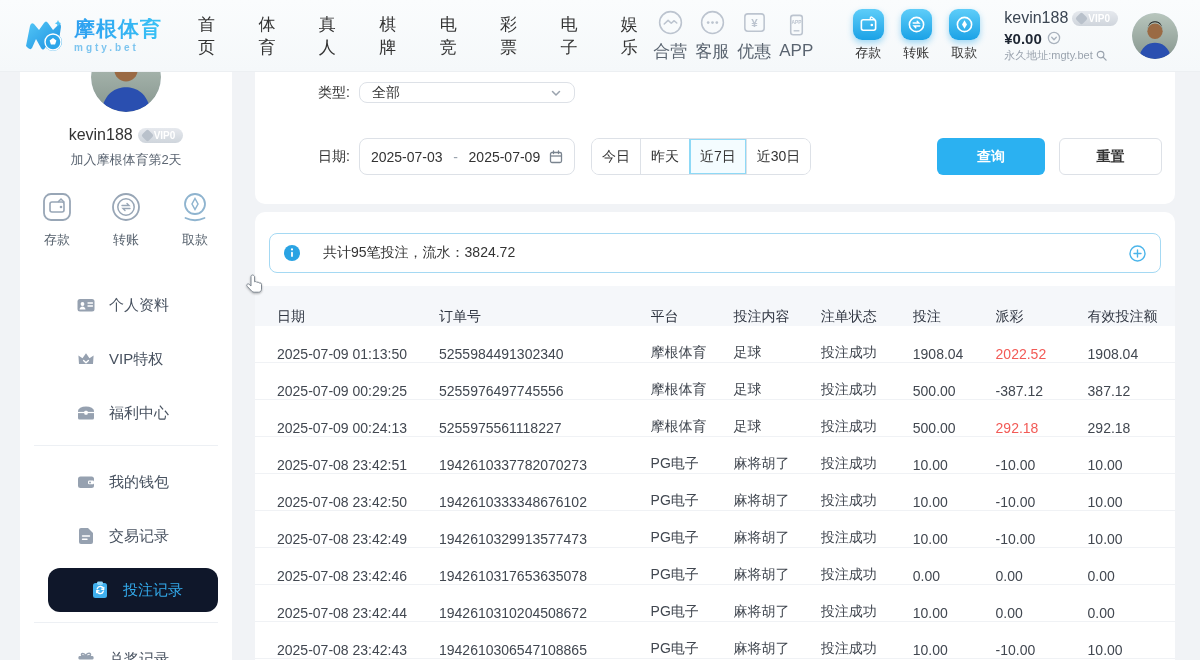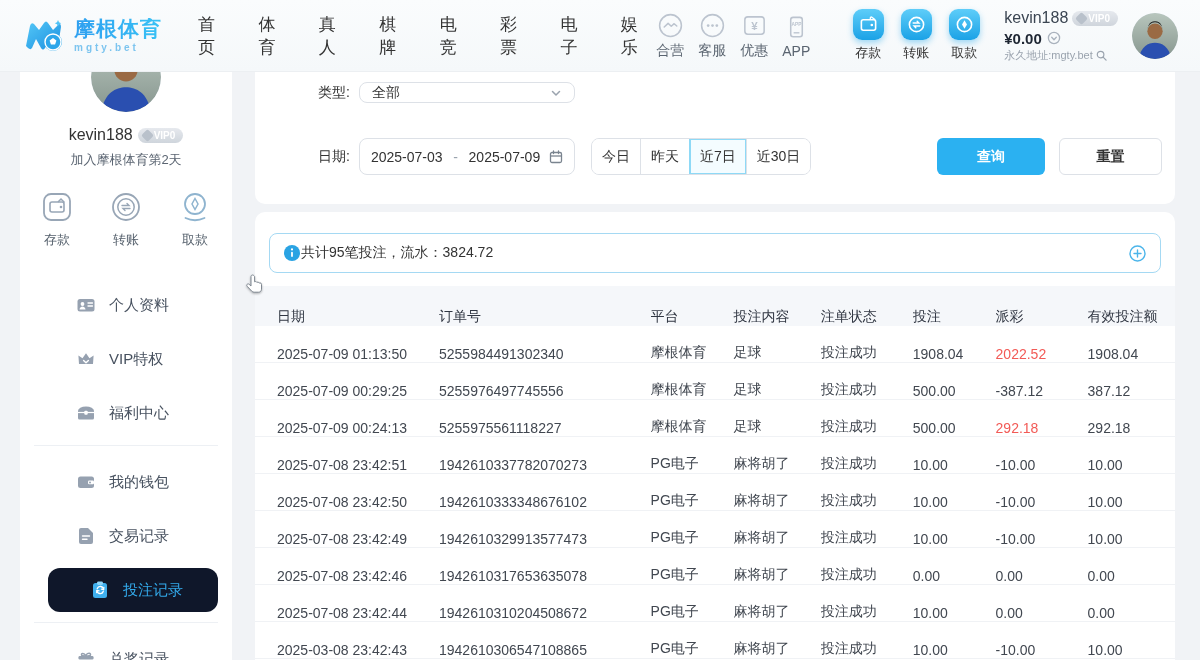--- a/index.html
+++ b/index.html
@@ -23,21 +23,21 @@
   .logo-text-wrap { display:flex; flex-direction:column; line-height:1; }
   .logo-title { font-size:21px; font-weight:bold; letter-spacing:1px;
     background:linear-gradient(90deg,#2e9ff0,#39c2f5);
     -webkit-background-clip:text; background-clip:text; color:transparent; }
   .logo-sub { font-size:10px; color:#7cc4ef; letter-spacing:3px; margin-top:4px; font-weight:bold; }
   .nav-menu { display:flex; gap:31px; margin-left:14px; }
   .nav-menu-item { font-size:17px; color:#333; font-weight:500; cursor:pointer; }
   .nav-right { margin-left:auto; display:flex; align-items:center; }
   .icon-link { display:flex; flex-direction:column; align-items:center; width:40px; margin-right:2px; cursor:pointer; }
   .icon-link .glyph { height:30px; display:flex; align-items:center; justify-content:center; }
-  .icon-link .lbl { font-size:14px; color:#5a6470; margin-top:1px; }
+  .icon-link .lbl { font-size:17px; color:#5a6470; margin-top:1px; }
   .wallet-group { display:flex; margin-left:26px; }
   .wallet-item { display:flex; flex-direction:column; align-items:center; width:48px; cursor:pointer; }
   .wallet-sq { width:31px; height:31px; border-radius:9px;
     background:linear-gradient(180deg,#5ecdf9,#1ba2e6);
     box-shadow:0 3px 6px rgba(48,173,235,.45);
     display:flex; align-items:center; justify-content:center; }
   .wallet-item .lbl { font-size:13px; color:#333; margin-top:4px; }
   .user-block { margin-left:16px; line-height:1.15; }
   .user-name-row { display:flex; align-items:center; gap:4px; }
   .user-name { font-size:16px; color:#3b4552; font-weight:500; }
@@ -92,21 +92,21 @@
   .range-btn.active { box-shadow:inset 0 0 0 1px #8ed9f6; background:#f4fcff; border-left-color:#8ed9f6; }
   .btn-query { position:absolute; right:130px; top:66px; width:108px; height:37px;
     background:#2bb1f1; color:#fff; font-size:14px; font-weight:bold; border:none;
     border-radius:6px; cursor:pointer; font-family:inherit; }
   .btn-reset { position:absolute; right:13px; top:66px; width:103px; height:37px;
     background:#fff; color:#333; font-size:14px; font-weight:bold;
     border:1px solid #dde1e7; border-radius:6px; cursor:pointer; font-family:inherit; }
 
   .table-card { margin-top:8px; background:#fff; border-radius:10px; height:460px; overflow:hidden; }
   .summary-bar { margin:21px 14px 0; height:40px; border:1px solid #a5d9f3; border-radius:8px;
-    display:flex; align-items:center; padding:0 14px; gap:1px; }
+    display:flex; align-items:center; padding:0 14px; gap:23px; }
   .summary-text { font-size:14px; color:#333; flex:1; }
   .expand-btn { cursor:pointer; display:flex; }
 
   .btable { margin-top:13px; }
   .tr { display:flex; align-items:flex-end; height:37px; border-bottom:1px solid #f0f2f5; }
   .tr.thead { background:#f5f7fa; height:40px; border-bottom:none; font-weight:500; }
   .td { font-size:14px; color:#414750; padding-right:6px; white-space:nowrap; overflow:hidden; }
   .thead .td { color:#303642; }
   .td:nth-child(1){ width:20%; padding-left:22px; }
   .td:nth-child(2){ width:23%; }
@@ -553,21 +553,21 @@
           <span class="td">2025-07-08 23:42:44</span>
           <span class="td">1942610310204508672</span>
           <span class="td">PG电子</span>
           <span class="td">麻将胡了</span>
           <span class="td">投注成功</span>
           <span class="td">10.00</span>
           <span class="td">0.00</span>
           <span class="td">0.00</span>
         </div>
           <div class="tr">
-          <span class="td">2025-03-08 23:42:43</span>
+          <span class="td">2025-07-08 23:42:43</span>
           <span class="td">1942610306547108865</span>
           <span class="td">PG电子</span>
           <span class="td">麻将胡了</span>
           <span class="td">投注成功</span>
           <span class="td">10.00</span>
           <span class="td">-10.00</span>
           <span class="td">10.00</span>
         </div>
         </div>
     </div>

